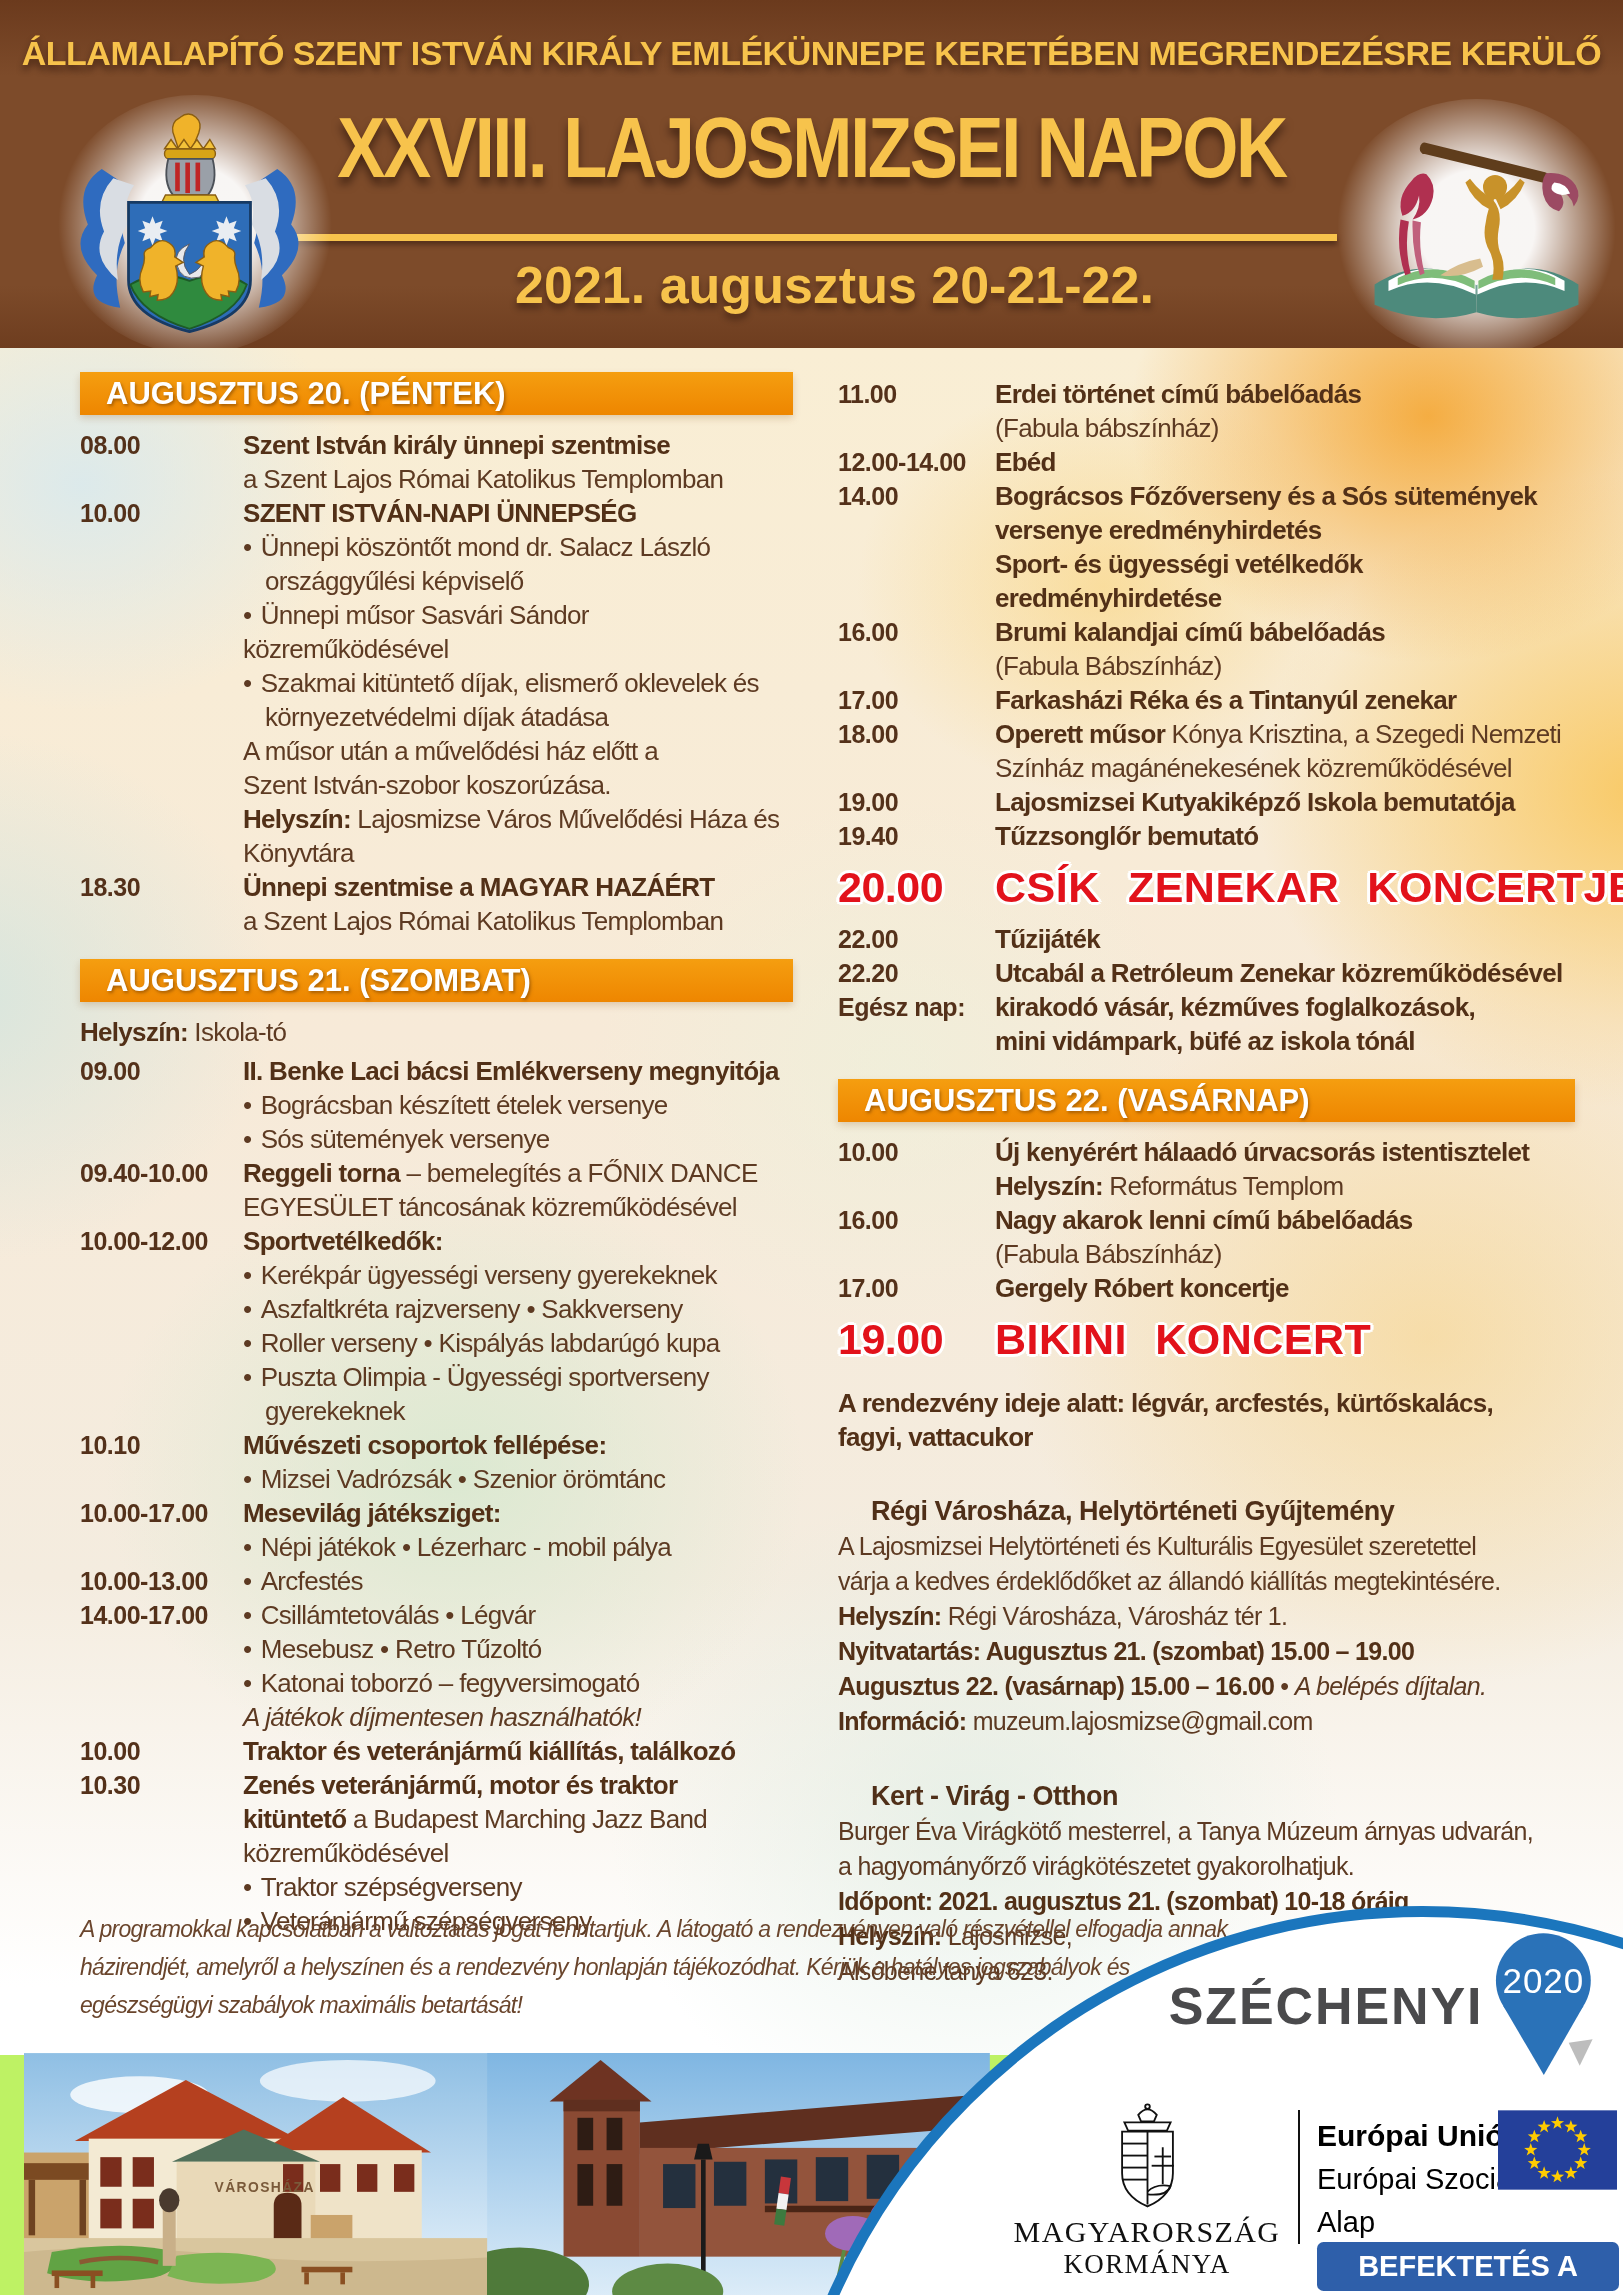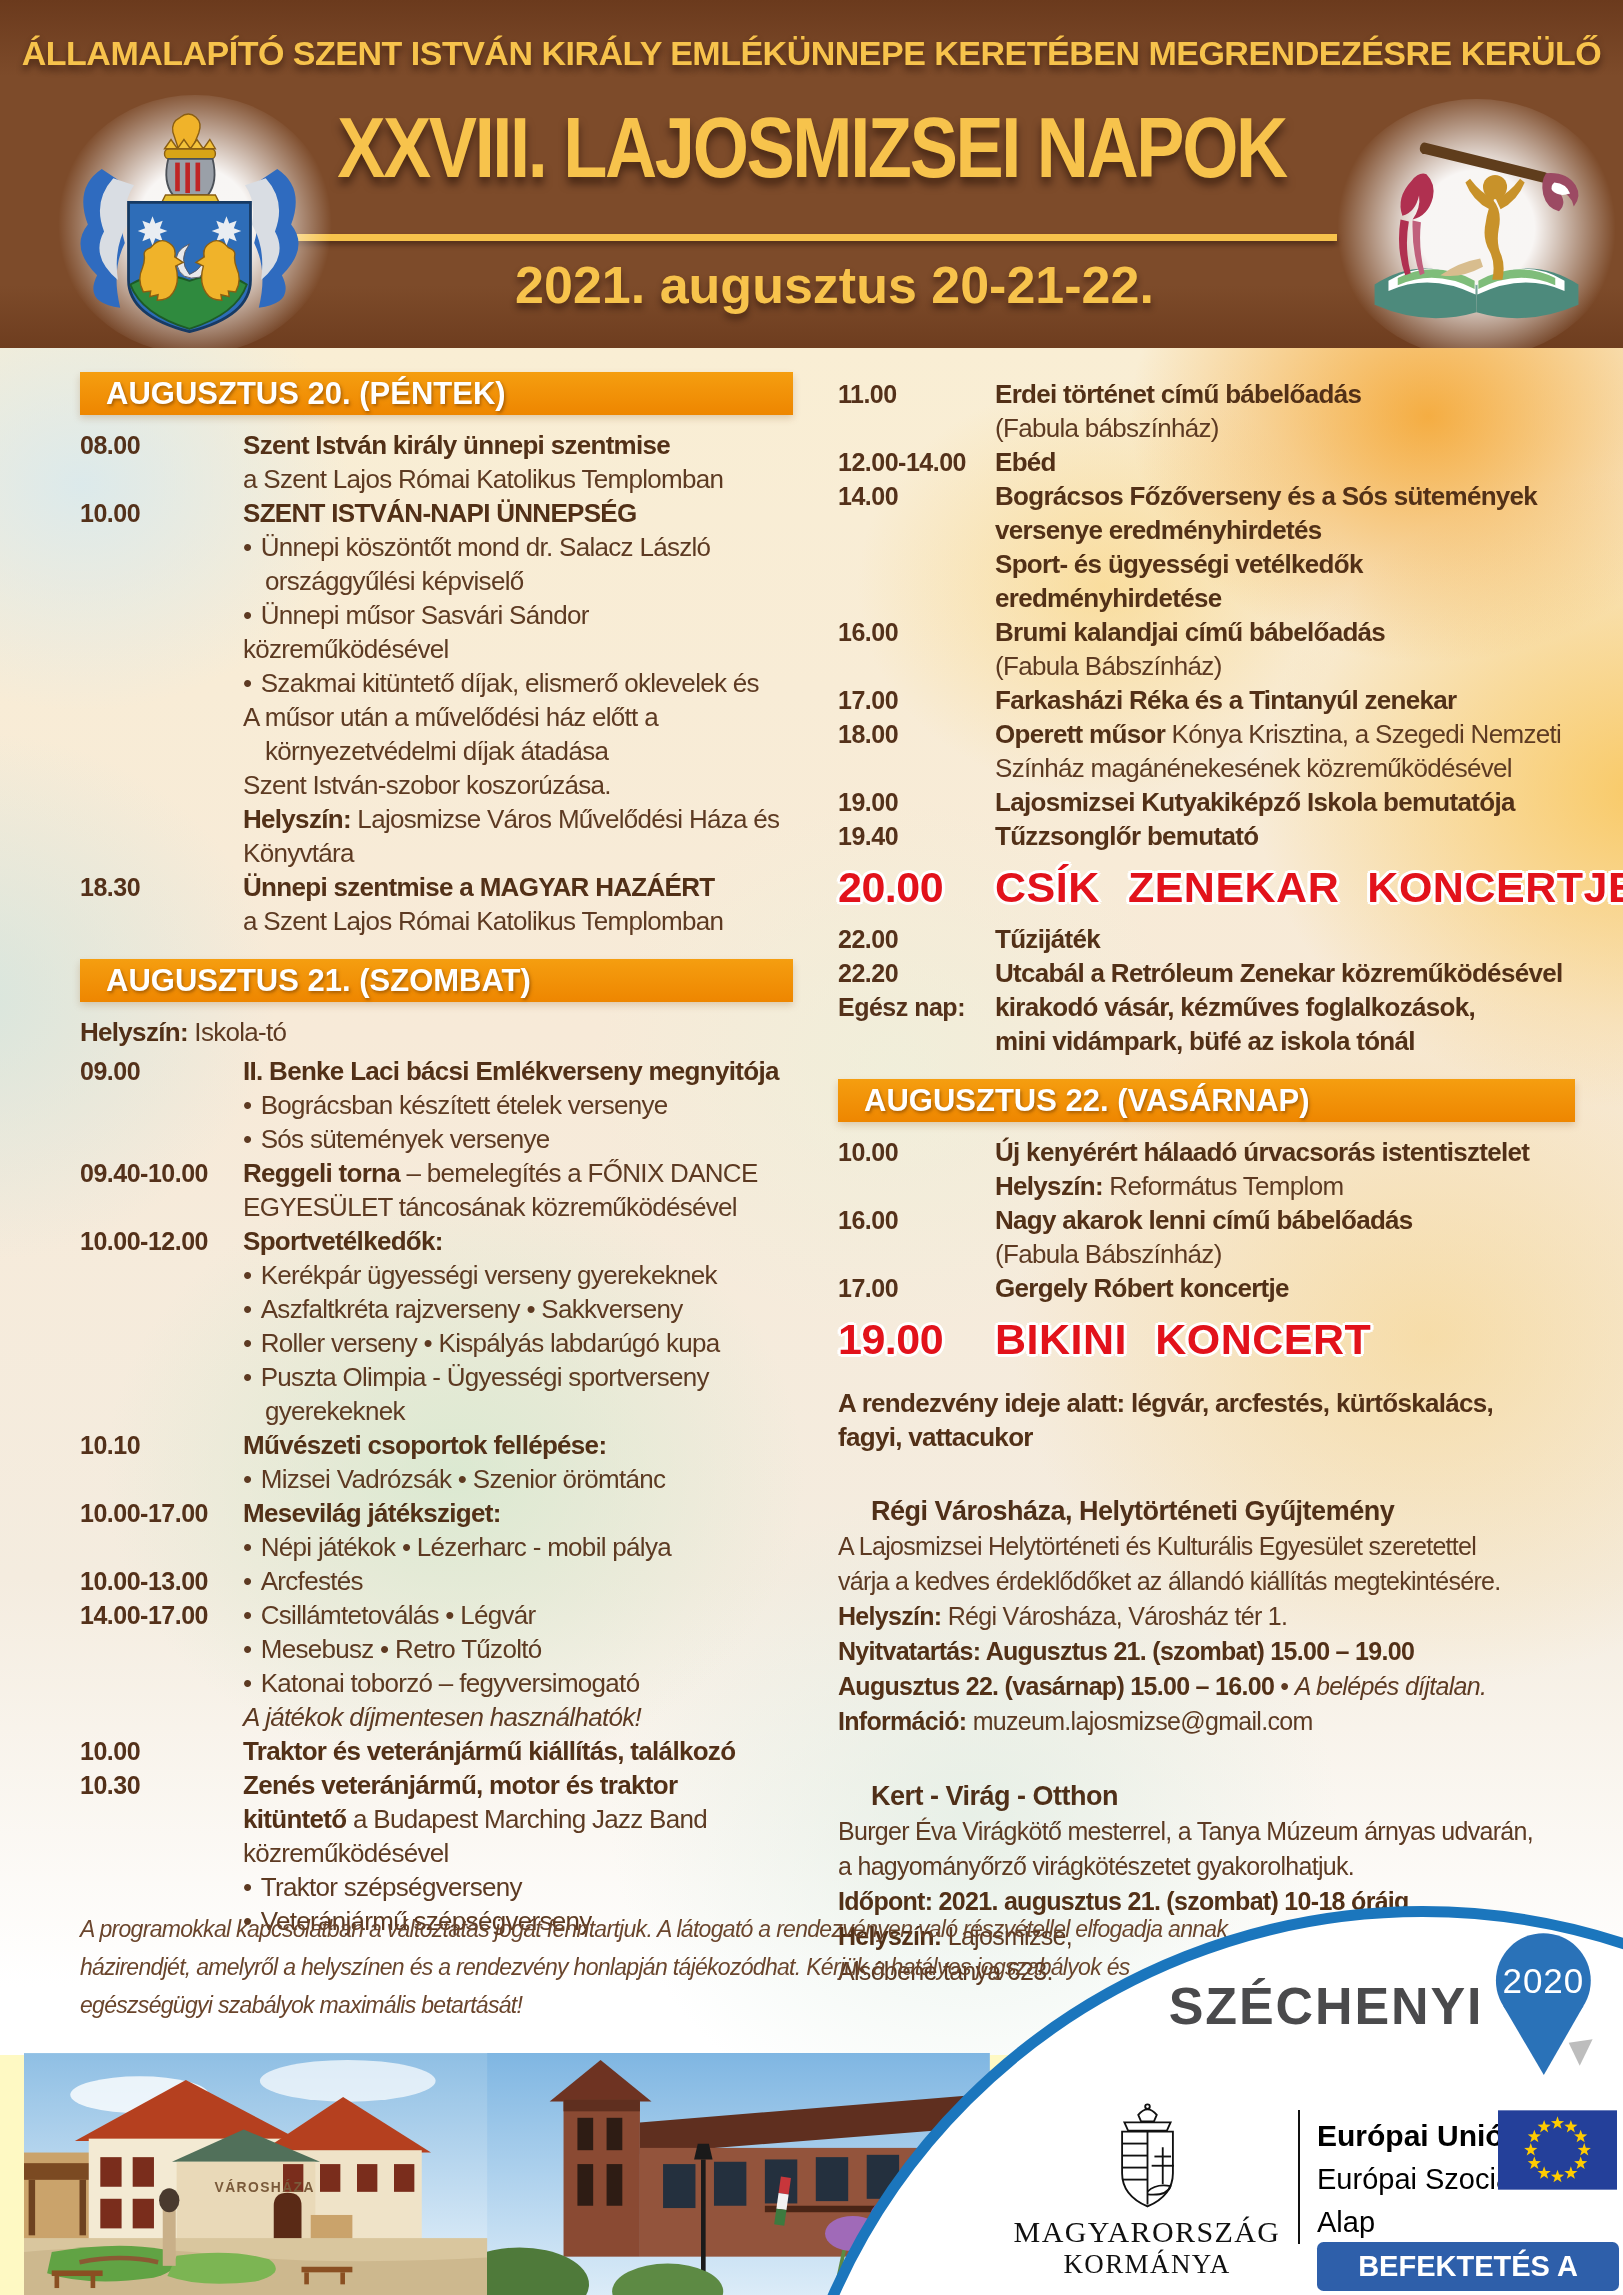--- a/index.html
+++ b/index.html
@@ -1,16 +1,16 @@
 <!DOCTYPE html>
 <html style="font-size:7.4px"><head>
 <meta charset="utf-8">
 <style>
   html,body{margin:0;padding:0;background:#fff;}
-  #page{position:relative;width:1623px;height:2295px;overflow:hidden;background:#fef9c3;
+  #page{position:relative;width:1623px;height:2295px;overflow:hidden;background:#bef264;
         font-family:"Liberation Sans",sans-serif;}
 
   
   .header{position:absolute;left:0;top:0;width:1623px;height:348px;
           background:linear-gradient(180deg,#6b3a1d 0%,#7d4b2a 22%,#7d4b2a 82%,#6e3d1f 100%);}
   .kicker{position:absolute;top:34px;left:0;width:100%;text-align:center;
           font-size:34px;font-weight:bold;color:#f7c34c;letter-spacing:-0.5px;white-space:nowrap;
           text-shadow:0 4.6px 7.4px rgba(20,5,0,.45);}
   .title{position:absolute;top:98px;left:0;width:100%;text-align:center;
          font-size:86px;font-weight:bold;color:#f7c34c;letter-spacing:-2.8px;white-space:nowrap;
@@ -181,22 +181,22 @@
         </div>
       </div>
       <div class="item">
         <div class="time">10.00</div>
         <div class="lines">
           <div class="pline"><span class="bold">SZENT ISTVÁN-NAPI ÜNNEPSÉG</span></div>
           <div class="pline"><span class="bullet">•</span><span>Ünnepi köszöntőt mond dr. Salacz László</span></div>
           <div class="pline ind"><span>országgyűlési képviselő</span></div>
           <div class="pline"><span class="bullet">•</span><span>Ünnepi műsor Sasvári Sándor közreműködésével</span></div>
           <div class="pline"><span class="bullet">•</span><span>Szakmai kitüntető díjak, elismerő oklevelek és</span></div>
+          <div class="pline ind"><span>környezetvédelmi díjak átadása</span></div>
           <div class="pline"><span>A műsor után a művelődési ház előtt a</span></div>
-          <div class="pline ind"><span>környezetvédelmi díjak átadása</span></div>
           <div class="pline"><span>Szent István-szobor koszorúzása.</span></div>
           <div class="pline"><span class="bold">Helyszín:</span><span> Lajosmizse Város Művelődési Háza és</span></div>
           <div class="pline"><span>Könyvtára</span></div>
         </div>
       </div>
       <div class="item">
         <div class="time">18.30</div>
         <div class="lines">
           <div class="pline"><span class="bold">Ünnepi szentmise a MAGYAR HAZÁÉRT</span></div>
           <div class="pline"><span>a Szent Lajos Római Katolikus Templomban</span></div>

